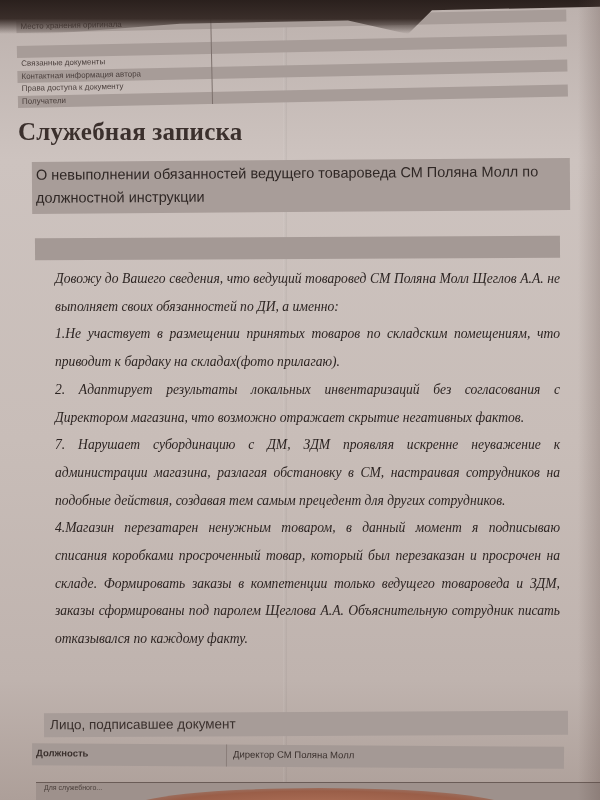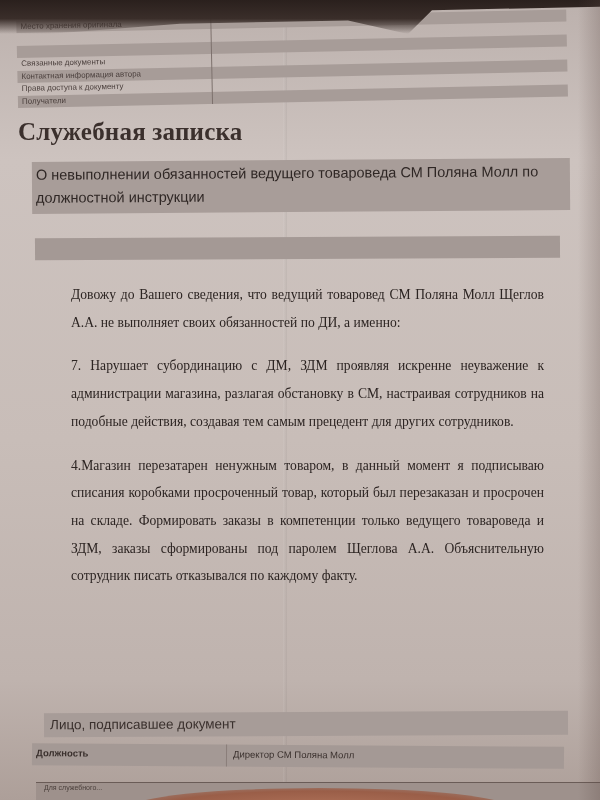--- a/index.html
+++ b/index.html
@@ -52,21 +52,21 @@
     }
     .divider-bar {
       position: absolute; left: 35px; top: 237px; width: 525px; height: 22px;
       background: #a49995; transform: rotate(-0.3deg);
     }
     .body-text {
       position: absolute; left: 55px; top: 265px; width: 505px;
       font-size: 13.6px; color: #2c2422; line-height: 27.7px;
       text-align: justify;
     }
-    .body-text p { margin: 16px; text-indent: 0; }
+    .body-text p { margin: 0; text-indent: 0; font-style: italic; }
     .body-text p.lead { text-indent: 0; }
     
     .signer-header {
       position: absolute; left: 44px; top: 712px; width: 518px; height: 24px;
       background: #a79c98; padding-left: 6px;
       font-family: "Liberation Sans", sans-serif; font-size: 13.5px; color: #3a302d;
       line-height: 24px; transform: rotate(-0.3deg);
     }
     .signer-row {
       position: absolute; left: 32px; top: 745px; width: 532px; height: 22px;
@@ -131,20 +131,22 @@
   <div class="shadow-top"></div>
 
   <div class="title">Служебная записка</div>
 
   <div class="subject">О невыполнении обязанностей ведущего товароведа СМ Поляна Молл по должностной инструкции</div>
 
   <div class="divider-bar"></div>
 
   <div class="body-text">
     <p class="lead">Довожу до Вашего сведения, что ведущий товаровед СМ Поляна Молл Щеглов А.А. не выполняет своих обязанностей по ДИ, а именно:</p>
+    <p>1.Не участвует в размещении принятых товаров по складским помещениям, что приводит к бардаку на складах(фото прилагаю).</p>
+    <p>2. Адаптирует результаты локальных инвентаризаций без согласования с Директором магазина, что возможно отражает скрытие негативных фактов.</p>
     <p>7. Нарушает субординацию с ДМ, ЗДМ проявляя искренне неуважение к администрации магазина, разлагая обстановку в СМ, настраивая сотрудников на подобные действия, создавая тем самым прецедент для других сотрудников.</p>
     <p>4.Магазин перезатарен ненужным товаром, в данный момент я подписываю списания коробками просроченный товар, который был перезаказан и просрочен на складе. Формировать заказы в компетенции только ведущего товароведа и ЗДМ, заказы сформированы под паролем Щеглова А.А. Объяснительную сотрудник писать отказывался по каждому факту.</p>
   </div>
 
   <div class="signer-header">Лицо, подписавшее документ</div>
 
   <div class="signer-row">
     <span class="k">Должность</span>
     <span class="v">Директор  СМ Поляна Молл</span>
   </div>

